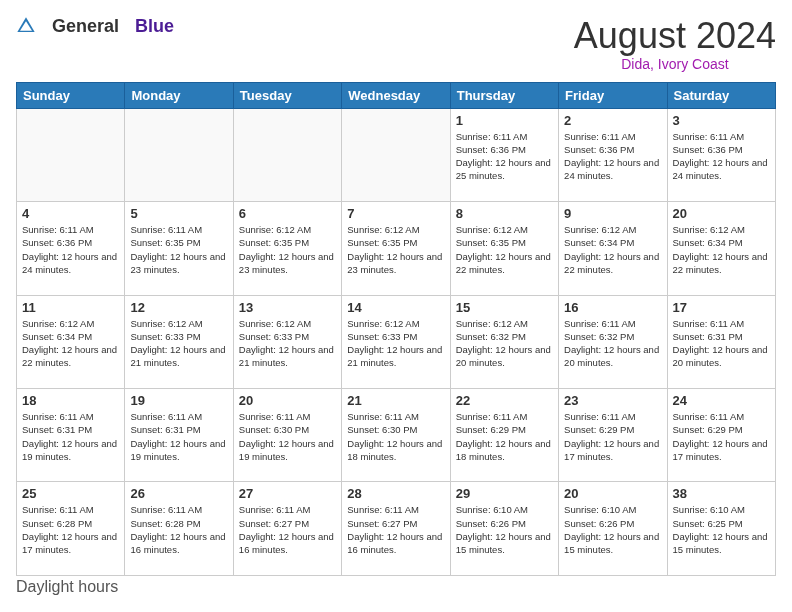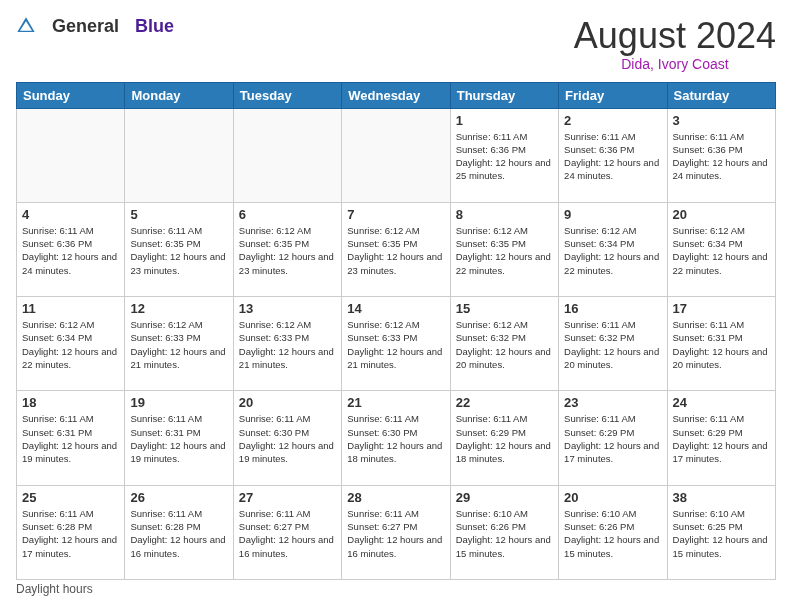--- a/index.html
+++ b/index.html
@@ -83,21 +83,21 @@
       color: #333;
       display: block;
       margin-bottom: 2px;
     }
     .day-info {
       font-size: 9.5px;
       line-height: 1.4;
       color: #333;
     }
     .footer-note {
-      font-size: 12px;
+      font-size: 16px;
       color: #555;
       margin-top: 2px;
       text-align: left;
     }
   </style>
 </head>
 <body>
 
 <div class="page">
   <div class="header">

